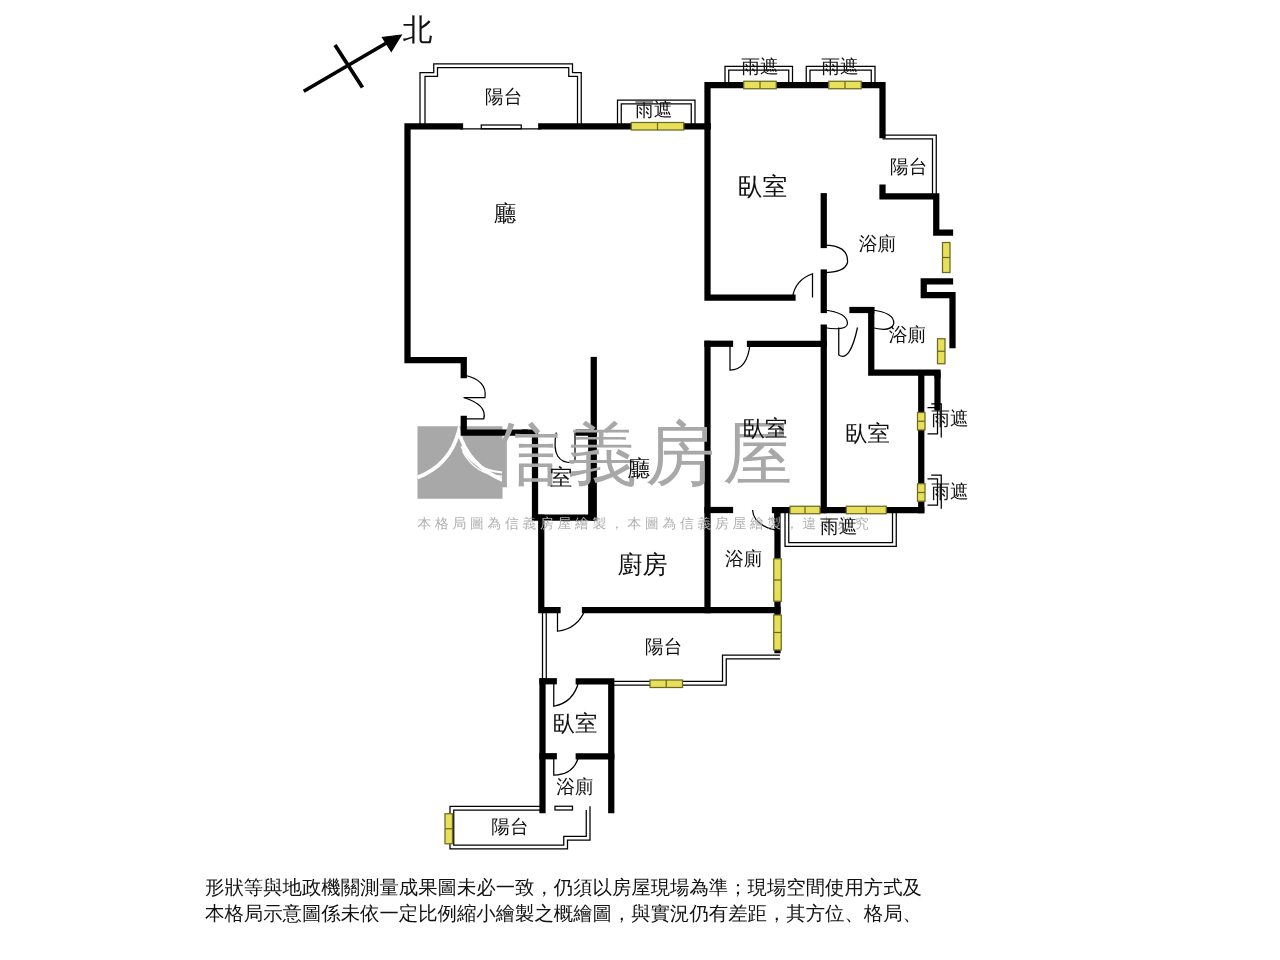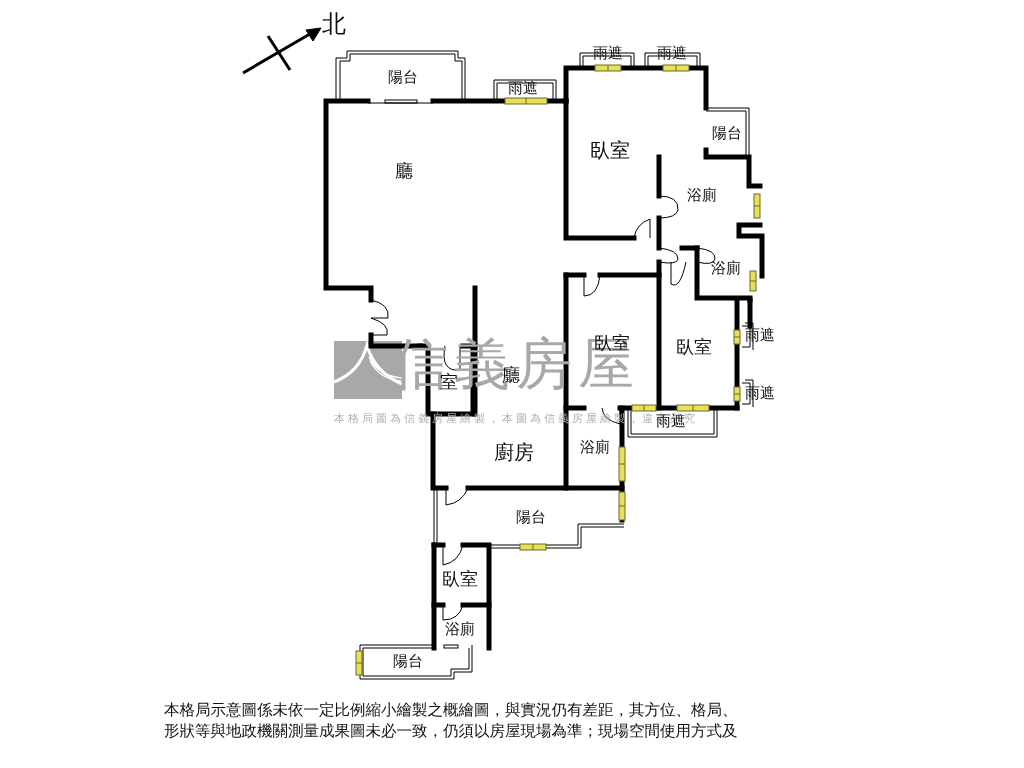--- a/index.html
+++ b/index.html
@@ -1,20 +1,20 @@
 <!DOCTYPE html>
 <html><head>
 <meta charset="utf-8">
 <style>
   html, body { margin: 0; padding: 0; background: #ffffff; }
   body { width: 1024px; height: 768px; position: relative; overflow: hidden;
          font-family: "DejaVu Sans", sans-serif; }
   #plan { position: absolute; left: 0; top: 0; }
   .label { position: absolute; color: #111; font-size: 18px; white-space: nowrap;
-           font-family: Liberation Serif, serif; line-height: 1; }
+           font-family: Liberation Sans, sans-serif; line-height: 1; }
   .label.sm { font-size: 15px; }
   .label.lg { font-size: 20px; }
   .north-label { position: absolute; left: 322px; top: 8px; font-size: 24px; color: #111; }
   .wm-big { position: absolute; left: 392px; top: 336px; font-size: 56px; color: #a8a8a8;
             letter-spacing: 6px; line-height: 1; font-family: "DejaVu Sans", sans-serif; }
   .wm-line { position: absolute; left: 334px; top: 411px; font-size: 11px; color: #b0b0b0;
              letter-spacing: 3px; white-space: nowrap; }
   .disclaimer { position: absolute; left: 164px; top: 700px; width: 700px; font-size: 15.5px;
                 line-height: 21px; color: #111; }
   .disclaimer div { white-space: nowrap; }
@@ -181,15 +181,15 @@
 <div class="label" style="left:502px;top:366px">廳</div>
 <div class="label sm" style="left:656px;top:414px">雨遮</div>
 <div class="label lg" style="left:494px;top:442px">廚房</div>
 <div class="label sm" style="left:580px;top:440px">浴廁</div>
 <div class="label sm" style="left:516px;top:510px">陽台</div>
 <div class="label" style="left:442px;top:570px">臥室</div>
 <div class="label sm" style="left:445px;top:622px">浴廁</div>
 <div class="label sm" style="left:393px;top:654px">陽台</div>
 
 <div class="disclaimer">
+  <div>形狀等與地政機關測量成果圖未必一致，仍須以房屋現場為準；現場空間使用方式及</div>
   <div>本格局示意圖係未依一定比例縮小繪製之概繪圖，與實況仍有差距，其方位、格局、</div>
-  <div>形狀等與地政機關測量成果圖未必一致，仍須以房屋現場為準；現場空間使用方式及</div>
 </div>
 
 </body></html>

